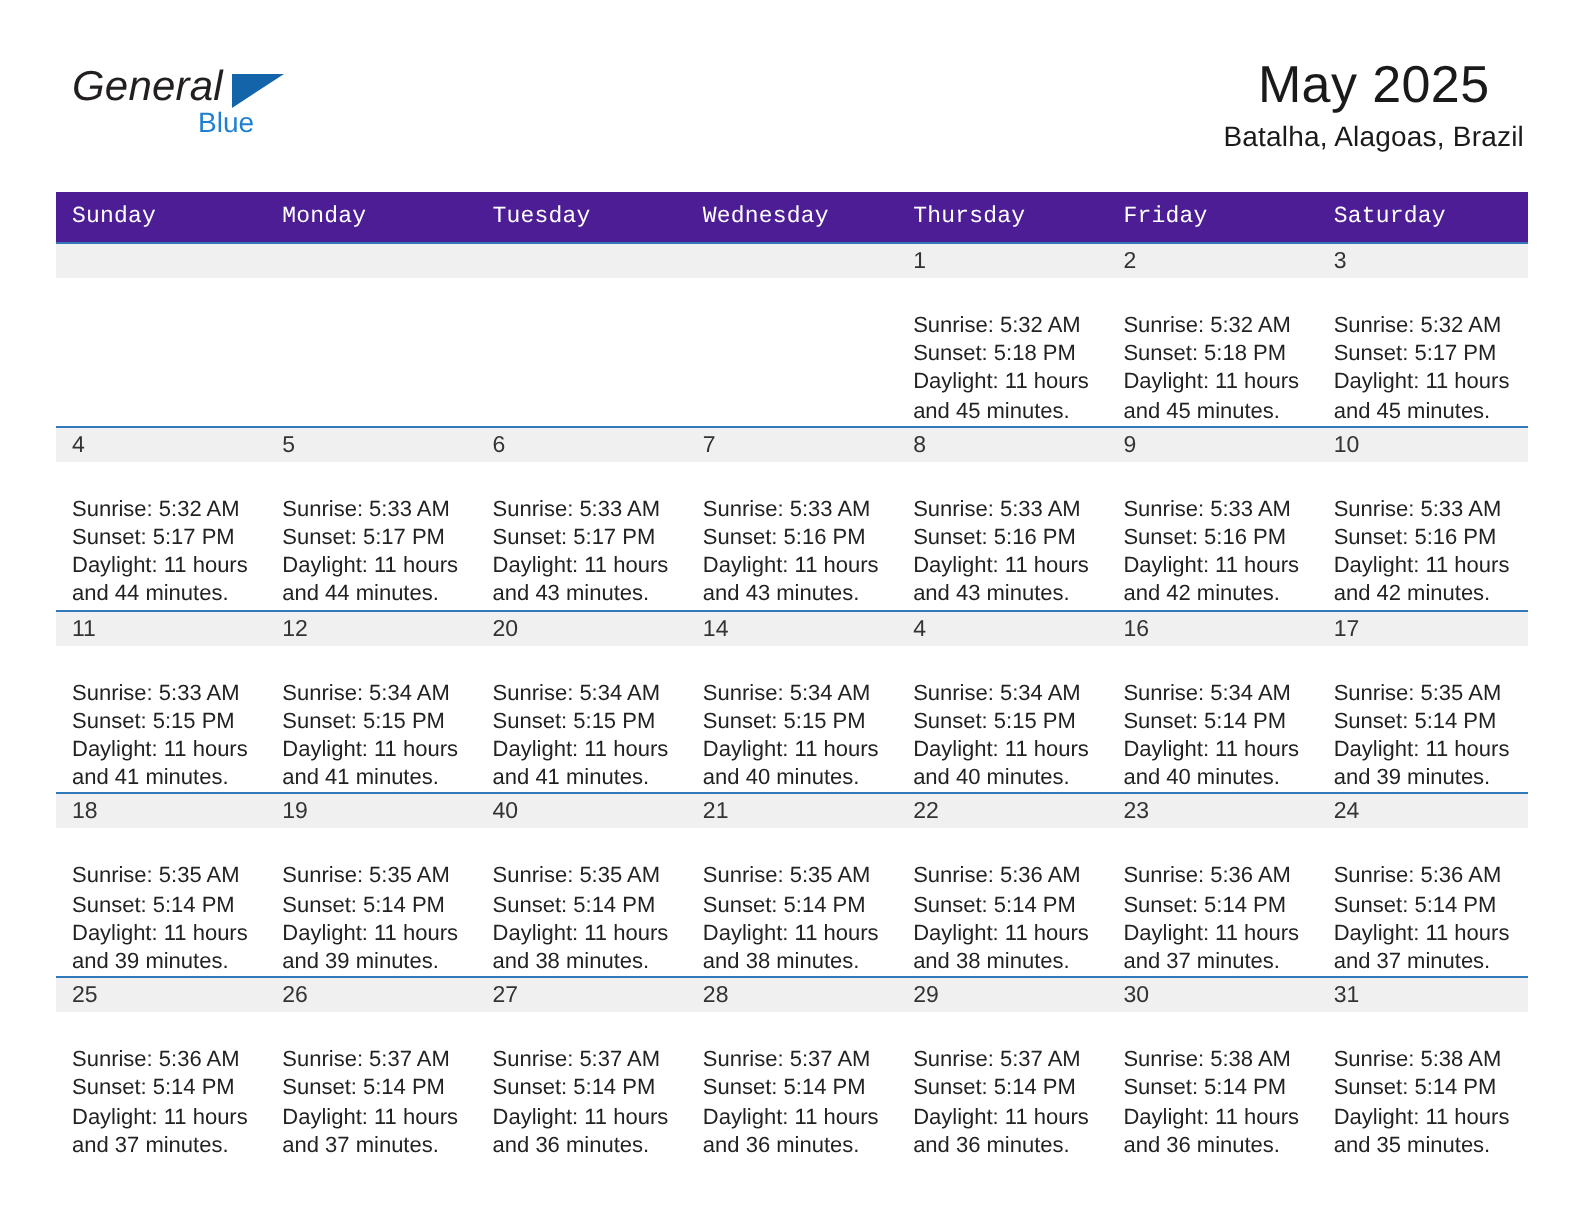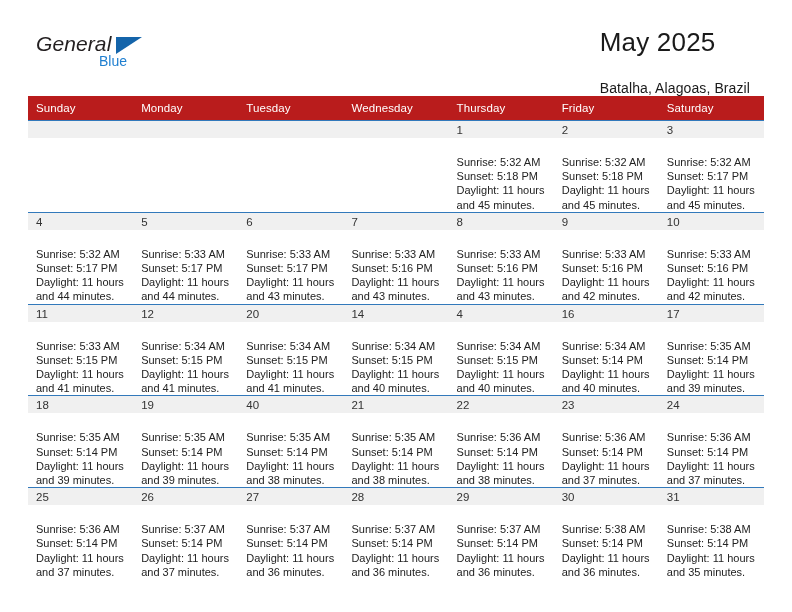--- a/index.html
+++ b/index.html
@@ -53,54 +53,55 @@
     position: absolute;
     left: 63px;
     top: 21px;
     font-size: 14px;
     color: #1f7fd0;
     font-family: "Liberation Sans", sans-serif;
   }
 
   .title-block {
     position: absolute;
-    right: 14px;
+    right: 2px;
     top: 26px;
-    text-align: left;
+    text-align: center;
   }
   .cal-title {
     font-size: 26px;
     font-weight: normal;
     color: #1a1a1a;
     line-height: 32px;
     letter-spacing: 0.2px;
   }
   .cal-subtitle {
     font-size: 14px;
     color: #1a1a1a;
     line-height: 20px;
-    margin-top: 20px;
+    margin-top: 0;
     letter-spacing: 0.1px;
   }
 
   
   .calendar {
     width: 736px;
     border-collapse: collapse;
     table-layout: fixed;
   }
   .calendar th {
-    background: #b91c1c;
+    background: #4c1d95;
     color: #ffffff;
     font-size: 11.5px;
     font-weight: normal;
     text-align: left;
     padding: 6px 0 6px 8px;
     height: 22px;
     letter-spacing: 0.1px;
+    font-family: Liberation Mono, monospace;
   }
   .calendar td {
     width: 105.14px;
     height: 89px;
     vertical-align: top;
     border-top: 1px solid #3279bb;
     padding: 0;
     background: #ffffff;
   }
   .daynum-band {

